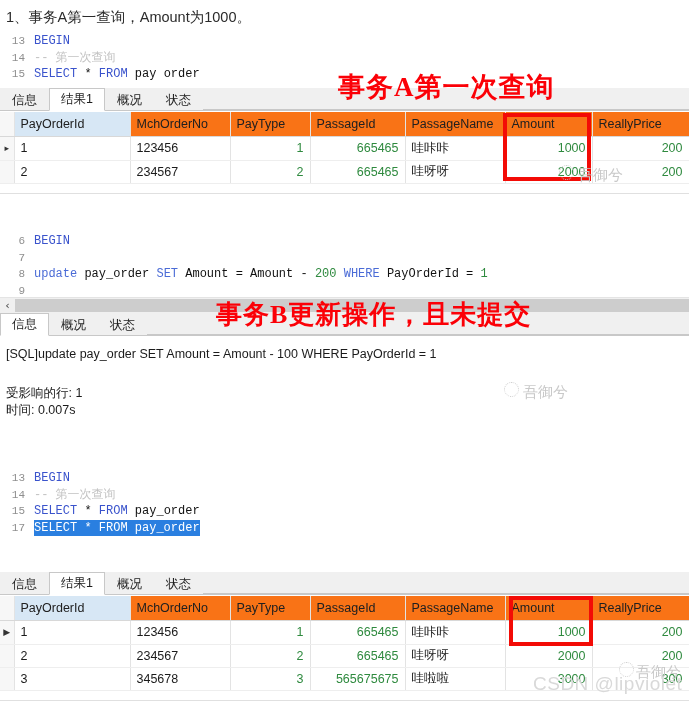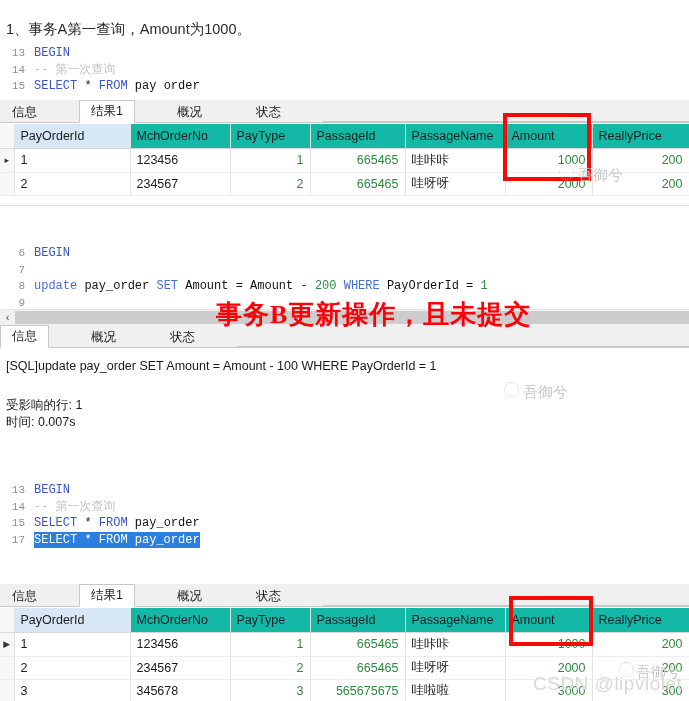--- a/index.html
+++ b/index.html
@@ -58,21 +58,20 @@
   .hscroll .thumb{
     height:13px;background:#cdcdcd;flex:1;margin-right:0px;
   }
 
   
   .tabbar{
     height:23px;background:#f0f0f0;
     border-bottom:1px solid #c8c8c8;
     display:flex;align-items:flex-end;
     box-sizing:border-box;
-    gap:30px;
   }
   .tab{
     height:22px;line-height:22px;
     padding:0 11px;
     font-size:12.5px;color:#1d1d1d;
     background:transparent;border:1px solid transparent;border-bottom:none;
     box-sizing:border-box;white-space:nowrap;
   }
   .tab.active{
     background:#ffffff;
@@ -92,21 +91,21 @@
     border-right:1px solid #e3e3e3;
     border-bottom:1px solid #eeeeee;
     padding:0 6px;
     height:23px;
     font-weight:normal;
     overflow:hidden;white-space:nowrap;
     box-sizing:border-box;
     vertical-align:middle;
   }
   .grid th{
-    background:#14b8a6;
+    background:#f97316;
     border-bottom:1px solid #d8d8d8;
     text-align:left;
     height:24px;
     color:#202020;
   }
   .grid th.hl{background:#d7e7f5;}
   .grid .rowmark{
     width:14px;min-width:14px;background:#f7f7f7;border-right:1px solid #e3e3e3;
     padding:0;text-align:center;color:#333;font-size:9px;line-height:23px;
   }
@@ -146,21 +145,21 @@
   .wm-zh{font-size:15px;font-family:"Liberation Sans",sans-serif;}
   .wm-csdn{
     position:absolute;color:#d9d9d9;font-size:19px;
     font-family:"Liberation Sans",sans-serif;white-space:nowrap;
     pointer-events:none;letter-spacing:0.5px;
   }
   .wm-logo{
     position:absolute;width:15px;height:15px;border-radius:50%;
     border:1px dotted #cfcfcf;box-sizing:border-box;pointer-events:none;
   }
-  .abs{position:absolute;margin-top:12px;}
+  .abs{position:absolute;}
 </style>
 </head>
 <body>
 
 <div class="page">
 
   <div class="abs" style="left:6px;top:7px;">
     <div class="narr">1、事务A第一查询，Amount为1000。</div>
   </div>
 
@@ -230,20 +229,21 @@
           <td class="num">665465</td>
           <td>哇呀呀</td>
           <td class="num">2000</td>
           <td class="num">200</td>
         </tr>
       </tbody>
     </table>
     <div class="grid-bottom-edge"></div>
   </div>
 
+  <div class="redtext" style="left:338px;top:69px;font-size:27px;">事务A第一次查询</div>
   <div class="redbox" style="left:503px;top:113px;width:88px;height:68px;"></div>
 
 
   <div class="abs codepane" style="left:0px;top:233px;width:689px;">
     <div class="cline">
       <span class="gutter">6</span>
       <span class="ctext"><span class="kw">BEGIN</span></span>
     </div>
     <div class="cline">
       <span class="gutter">7</span>

